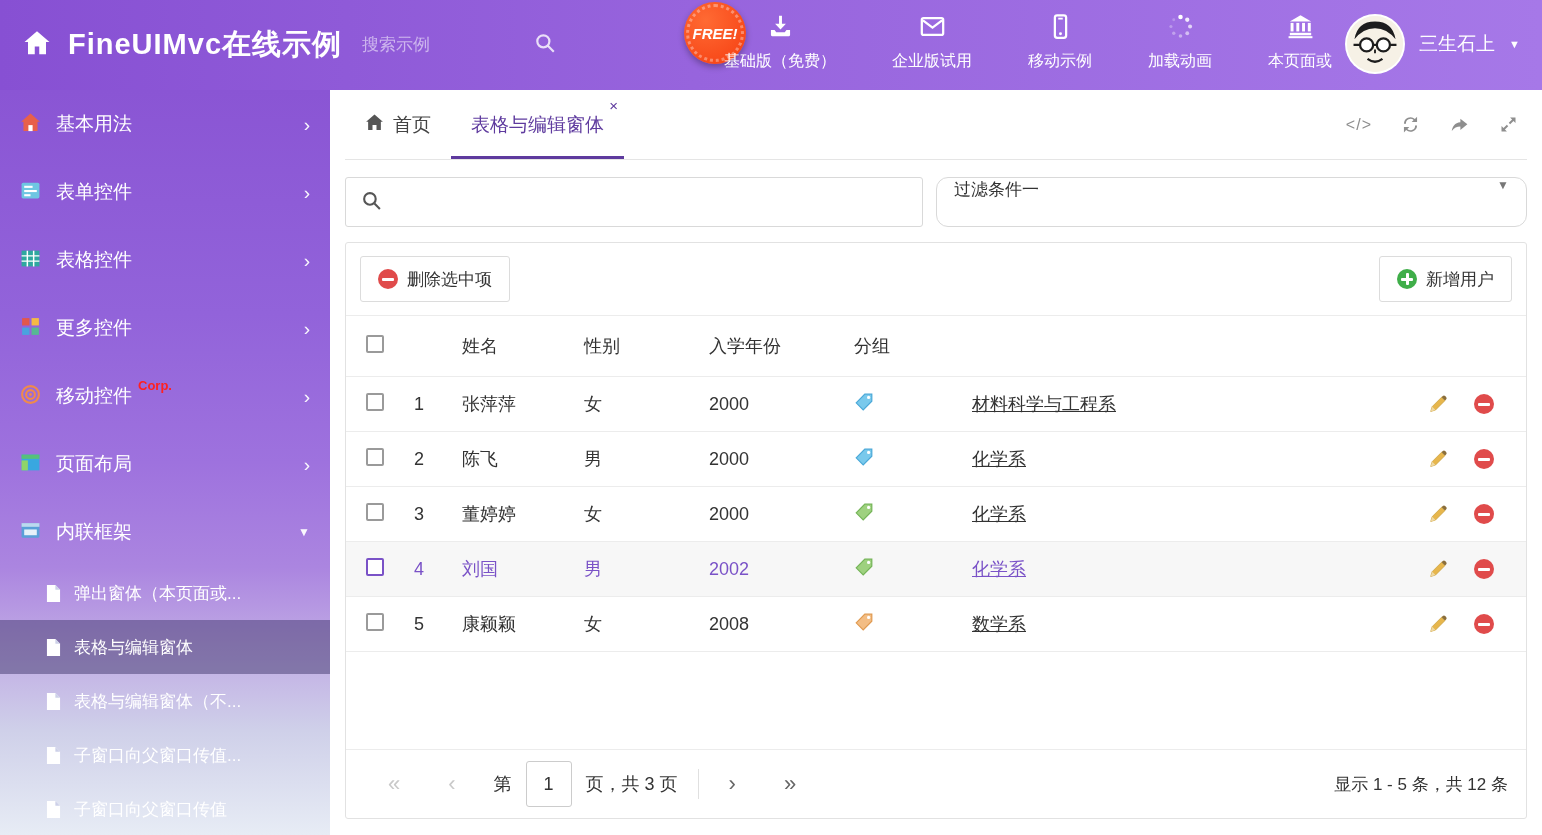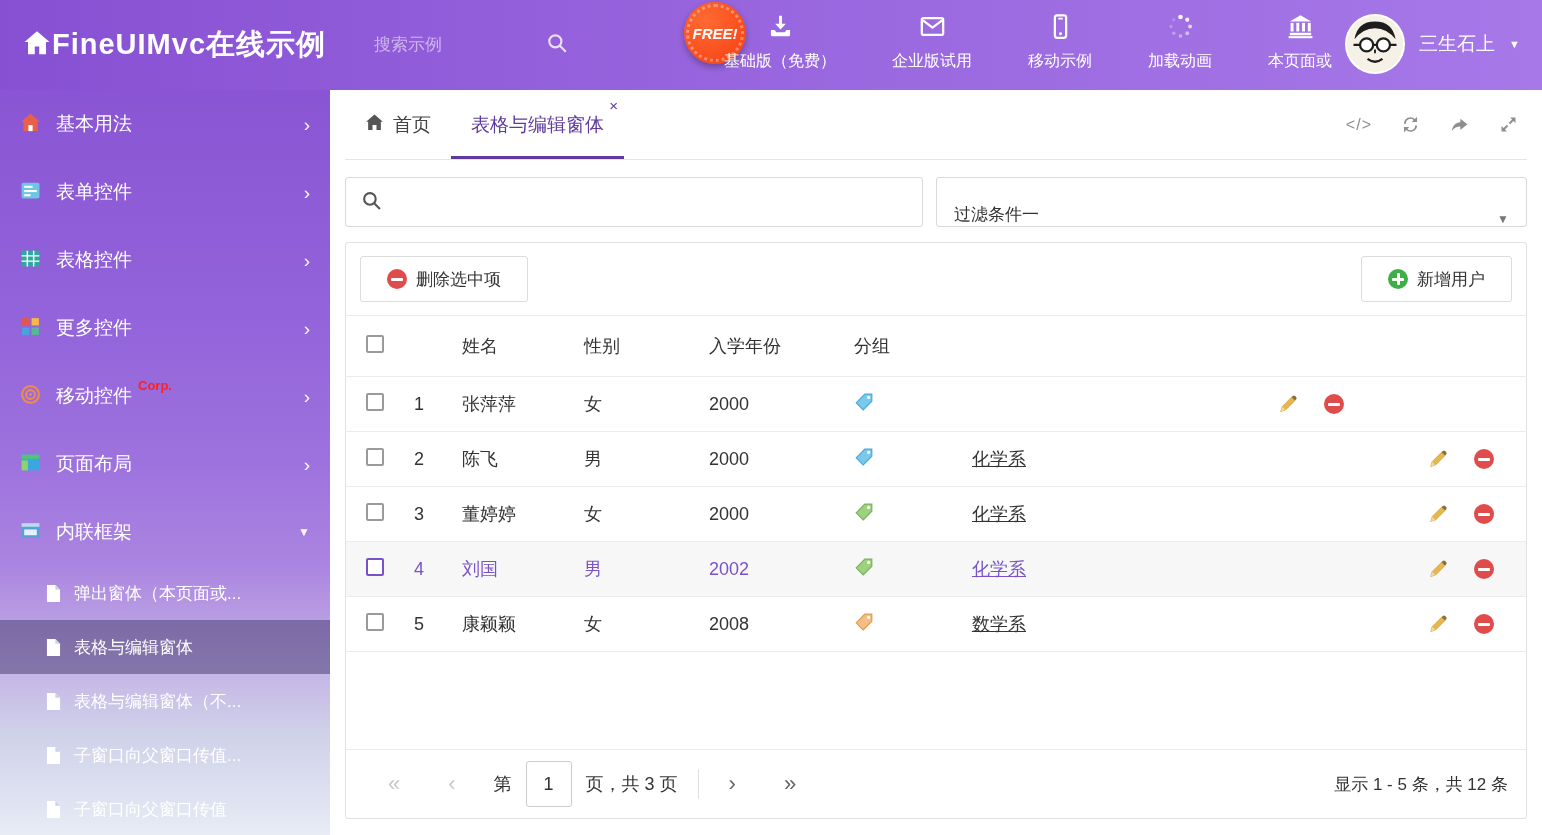--- a/index.html
+++ b/index.html
@@ -4,23 +4,23 @@
 <style>
   * { margin:0; padding:0; box-sizing:border-box; }
   html,body { width:1542px; height:835px; overflow:hidden;
     font-family:"Liberation Sans","DejaVu Sans",sans-serif; background:#fff; }
   .app { width:1542px; height:835px; display:flex; flex-direction:column; }
 
   
   .topbar { height:90px; flex-shrink:0; position:relative; color:#fff;
     background:linear-gradient(90deg,#8750d3 0%,#9764dd 45%,#a678e8 100%);
     display:flex; align-items:center; }
-  .brand { display:flex; align-items:center; padding-left:22px; }
+  .brand { display:flex; align-items:center; gap:16px; padding-left:22px; }
   .brand-title { font-size:29px; font-weight:bold; letter-spacing:1px; }
-  .top-search { margin-left:48px; display:flex; align-items:center; gap:12px; width:210px; }
+  .top-search { margin-left:20px; display:flex; align-items:center; gap:12px; width:210px; }
   .top-search input { background:transparent; border:none; outline:none; color:#fff; font-size:17px; width:160px; }
   .top-search input::placeholder { color:rgba(255,255,255,.55); }
   .free-badge { position:absolute; left:684px; top:2px; width:62px; height:62px; border-radius:50%;
     background:radial-gradient(circle at 35% 30%, #ff6a33, #f53d10); color:#fff; font-weight:bold;
     font-size:15px; font-style:italic; display:flex; align-items:center; justify-content:center;
     box-shadow:0 3px 6px rgba(0,0,0,.3); outline:3px dotted rgba(255,255,255,.35); outline-offset:-5px; }
   .topnav { position:absolute; left:724px; top:13px; display:flex; gap:56px; }
   .topnav-item { display:flex; flex-direction:column; align-items:center; gap:7px; cursor:pointer; }
   .topnav-item .lbl { font-size:16px; white-space:nowrap; }
   .user-area { position:absolute; right:22px; top:14px; display:flex; align-items:center; gap:14px; cursor:pointer; }
@@ -55,29 +55,29 @@
   .tab-close { position:absolute; top:8px; right:6px; font-size:15px; color:#5e3a9e; line-height:1; cursor:pointer; }
   .tab-actions { margin-left:auto; align-self:center; display:flex; align-items:center; gap:28px; padding-right:8px; color:#8e8e8e; }
   .tab-actions .code-txt { font-size:16px; letter-spacing:1px; cursor:pointer; }
   .tab-actions svg { cursor:pointer; display:block; }
 
   .filter-row { display:flex; gap:13px; margin:17px 0 15px; flex-shrink:0; }
   .search-box { flex:0 0 578px; height:50px; border:1px solid #d9d9d9; border-radius:3px;
     display:flex; align-items:center; padding:0 15px; }
   .search-box input { flex:1; border:none; outline:none; font-size:17px; color:#333; }
   .search-box input::placeholder { color:#999; }
-  .filter-select { flex:1; height:50px; border:1px solid #d9d9d9; border-radius:3px;
-    display:flex; align-items:flex-end; padding:0 17px; font-size:17px; color:#333; cursor:pointer; }
+  .filter-select { flex:1; height:50px; border:1px solid #d9d9d9; border-radius:12px;
+    display:flex; align-items:flex-start; padding:0 17px; font-size:17px; color:#333; cursor:pointer; }
   .filter-select .sel-caret { margin-left:auto; color:#777; font-size:12px; }
 
   .panel { border:1px solid #e2e2e2; border-radius:3px; flex:1; min-height:0;
     display:flex; flex-direction:column; margin-bottom:16px; }
   .toolbar { padding:13px 14px; display:flex; flex-shrink:0; }
   .btn { display:inline-flex; align-items:center; gap:9px; border:1px solid #dcdcdc; border-radius:3px;
-    background:#fff; padding:0 26px; height:46px; font-size:17px; color:#333; cursor:pointer; }
+    background:#fff; padding:0 17px; height:46px; font-size:17px; color:#333; cursor:pointer; }
   .btn.right { margin-left:auto; }
   .circle-icon { width:20px; height:20px; border-radius:50%; position:relative; display:inline-block; flex-shrink:0; }
   .circle-icon.red { background:#e04b4b; }
   .circle-icon.green { background:#3fae49; }
   .circle-icon::before { content:""; position:absolute; left:4px; right:4px; top:50%; height:3px;
     margin-top:-1.5px; background:#fff; border-radius:1px; }
   .circle-icon.green::after { content:""; position:absolute; top:4px; bottom:4px; left:50%; width:3px;
     margin-left:-1.5px; background:#fff; border-radius:1px; }
 
   .thead,.trow { display:grid; grid-template-columns:58px 48px 122px 125px 145px 118px 1fr 150px;
@@ -400,20 +400,21 @@
             <span>1</span>
             <span>张萍萍</span>
             <span>女</span>
             <span>2000</span>
             <span>
               <svg width="20" height="20" viewBox="0 0 20 20">
                 <path class="tag-shape" d="M2.2 10.8 L10.8 2.2 H17.8 V9.2 L9.2 17.8 Z" stroke-width="1.2" fill="#79c9ec" stroke="#4aa8d8"></path>
                 <circle cx="14.6" cy="5.4" r="1.6" fill="#fff"></circle>
               </svg>
             </span>
+            <span class="c-major"><a>材料科学与工程系</a></span>
             <span class="c-actions">
               <svg width="20" height="20" viewBox="0 0 22 22">
                 <path d="M3 19.2l1.6-5.3L15 3.5 18.7 7.2 8.3 17.6 3 19.2z" fill="#e7b64c" stroke="#c79a33" stroke-width=".8"></path>
                 <path d="M15 3.5l3.7 3.7 1.2-1.2a1.9 1.9 0 0 0 0-2.7l-1-1a1.9 1.9 0 0 0-2.7 0z" fill="#8b6f3b"></path>
                 <path d="M3 19.2l1.6-5.3 3.7 3.7z" fill="#f0d9a2"></path>
               </svg>
               <span class="circle-icon red"></span>
             </span>
           </div>
 

